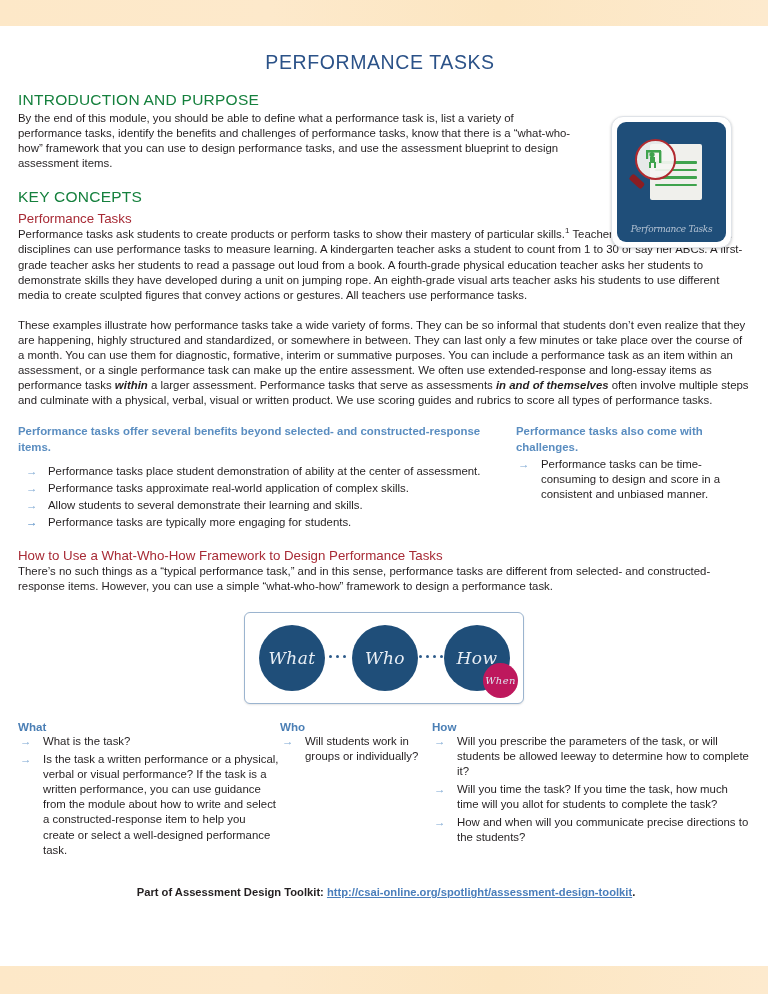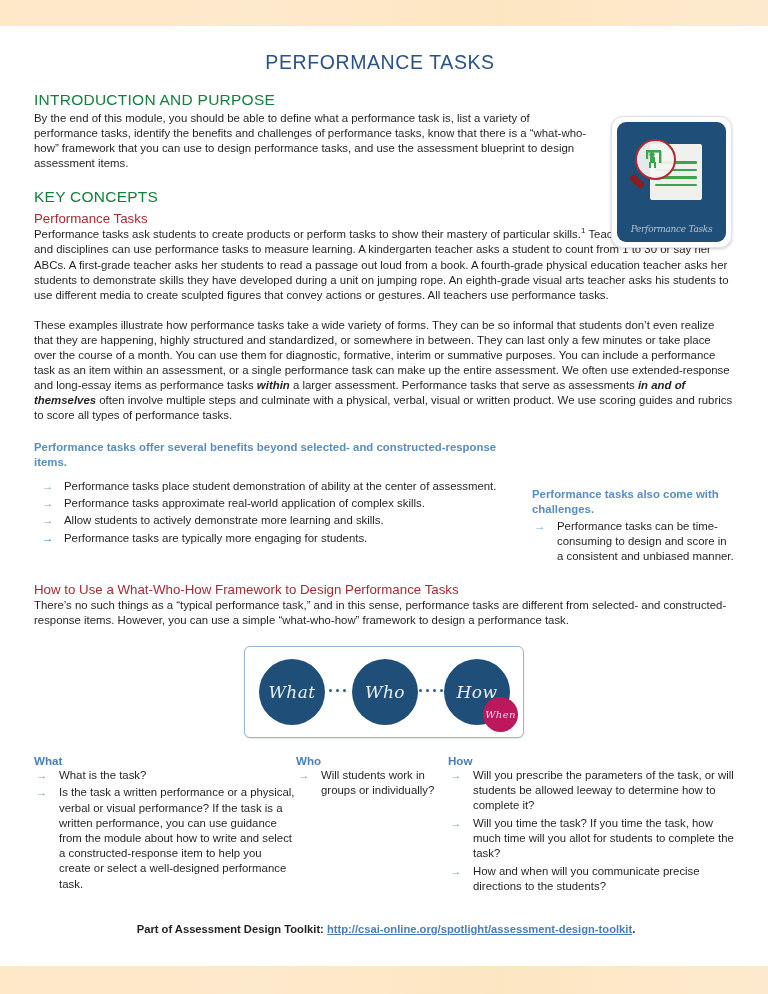--- a/index.html
+++ b/index.html
@@ -22,21 +22,21 @@
   .page-band.top { top: 0; height: 26px; }
   .page-band.bottom { top: 966px; height: 28px; }
 
   .sheet {
     position: absolute;
     left: 0;
     top: 26px;
     width: 768px;
     height: 940px;
     background: #ffffff;
-    padding: 0 34px;
+    padding: 0 18px;
   }
 
   
   .doc-title {
     text-align: center;
     color: #2b5288;
     font-size: 19.5px;
     font-weight: normal;
     letter-spacing: 0.6px;
     margin: 25px 0 0 0;
@@ -155,21 +155,21 @@
   }
   .col-benefits { width: 492px; flex: 0 0 492px; }
   .col-challenges { flex: 1 1 auto; }
   .lead-blue {
     color: #5a8dc0;
     font-size: 11.4px;
     line-height: 15.2px;
     font-weight: bold;
     margin: 0 0 9px 0;
   }
-  .lead-blue.tight { margin-bottom: 2px; margin-top: 47px; }
+  .lead-blue.tight { margin-bottom: 2px; }
 
   ul.arrow-list {
     list-style: none;
     margin: 0;
     padding: 0;
   }
   ul.arrow-list > li {
     position: relative;
     padding-left: 30px;
     font-size: 11.4px;
@@ -319,21 +319,21 @@
   <p class="body"><span>Performance tasks ask students to create products or perform tasks to show their mastery of particular skills.</span><sup class="fn">1</sup><span> Teachers at all grade levels and disciplines can use performance tasks to measure learning. A kindergarten teacher asks a student to count from 1 to 30 or say her ABCs. A first-grade teacher asks her students to read a passage out loud from a book. A fourth-grade physical education teacher asks her students to demonstrate skills they have developed during a unit on jumping rope. An eighth-grade visual arts teacher asks his students to use different media to create sculpted figures that convey actions or gestures. All teachers use performance tasks.</span></p>
 
   <p class="body"><span>These examples illustrate how performance tasks take a wide variety of forms. They can be so informal that students don’t even realize that they are happening, highly structured and standardized, or somewhere in between. They can last only a few minutes or take place over the course of a month. You can use them for diagnostic, formative, interim or summative purposes. You can include a performance task as an item within an assessment, or a single performance task can make up the entire assessment. We often use extended-response and long-essay items as performance tasks </span><span class="ital">within</span><span> a larger assessment. Performance tasks that serve as assessments </span><span class="ital">in and of themselves</span><span> often involve multiple steps and culminate with a physical, verbal, visual or written product. We use scoring guides and rubrics to score all types of performance tasks.</span></p>
 
   <div class="two-col">
     <div class="col-benefits">
       <p class="lead-blue">Performance tasks offer several benefits beyond selected- and constructed-response items.</p>
       <ul class="arrow-list">
         <li><span class="arr">→</span><span>Performance tasks place student demonstration of ability at the center of assessment.</span></li>
         <li><span class="arr">→</span><span>Performance tasks approximate real-world application of complex skills.</span></li>
-        <li><span class="arr">→</span><span>Allow students to actively demonstrate more learning and skills.</span></li>
+        <li><span class="arr">→</span><span>Allow students to several demonstrate their learning and skills.</span></li>
         <li><span class="arr">→</span></li>
         <li><span class="arr">→</span><span>Performance tasks are typically more engaging for students.</span></li>
       </ul>
     </div>
     <div class="col-challenges">
       <p class="lead-blue tight">Performance tasks also come with challenges.</p>
       <ul class="arrow-list narrow-ind">
         <li><span class="arr">→</span><span>Performance tasks can be time-consuming to design and score in a consistent and unbiased manner.</span></li>
       </ul>
     </div>

